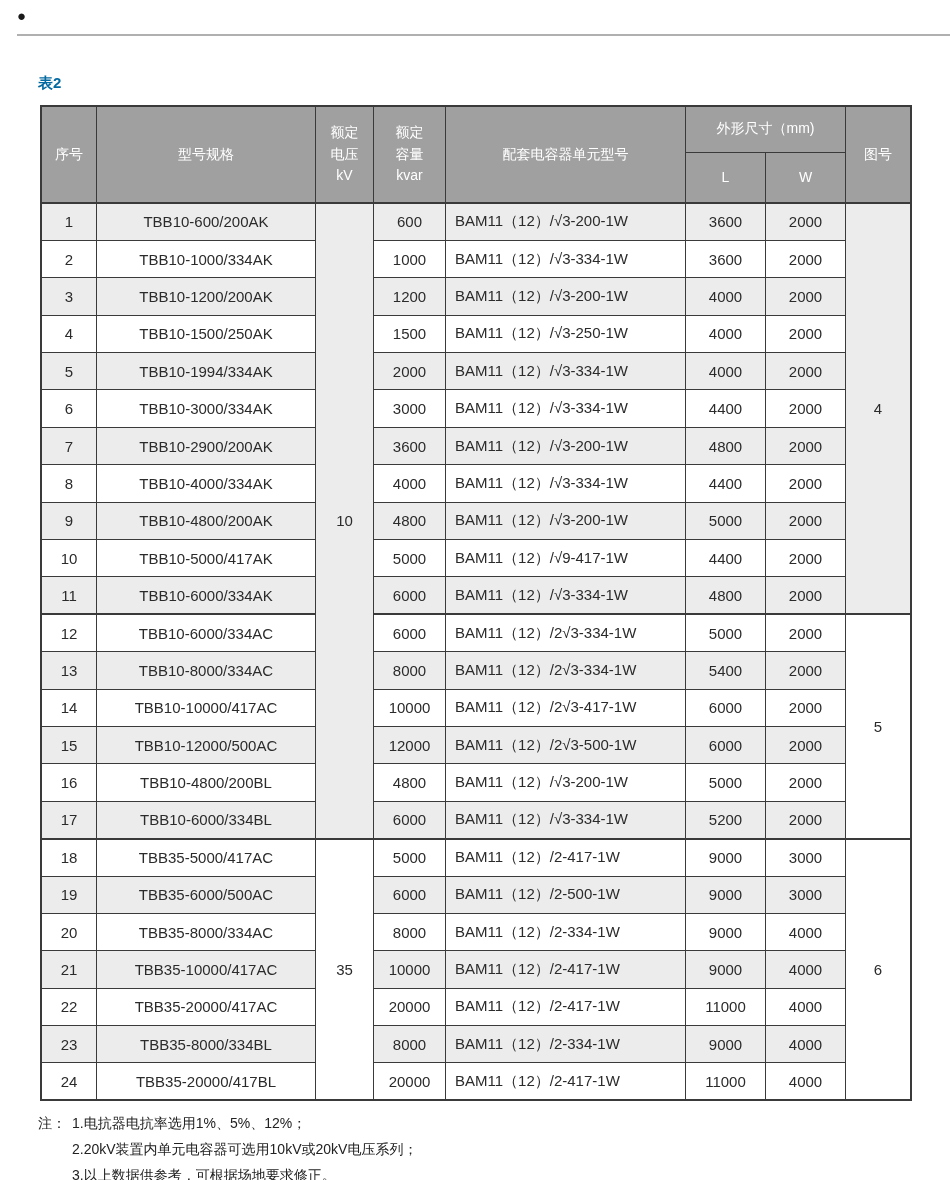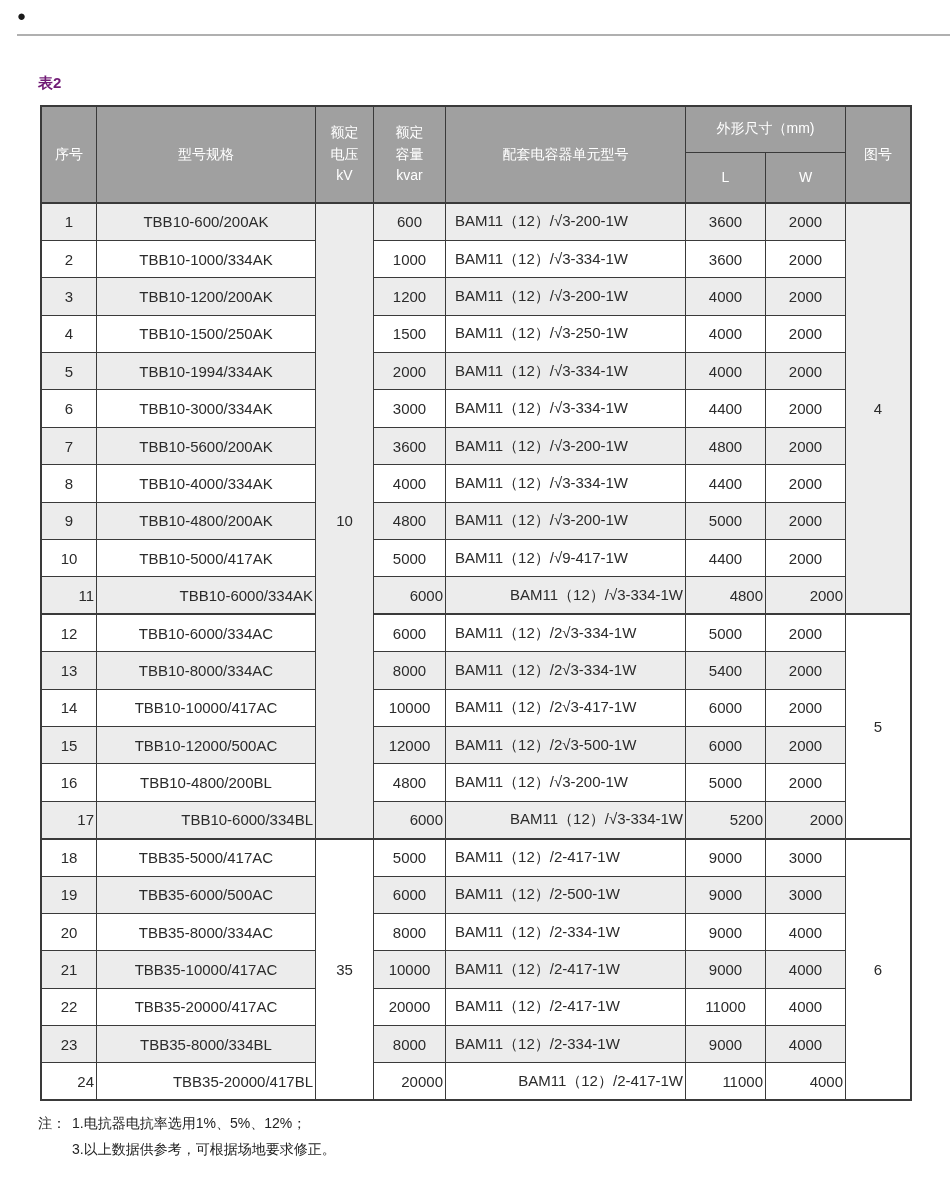--- a/index.html
+++ b/index.html
@@ -15,21 +15,21 @@
     font-size:19px;font-weight:bold;color:#1a1a1a;letter-spacing:.5px;
   }
   .bullet{font-size:15px;line-height:1;}
   .title-rule{
     position:absolute;left:17px;right:0;top:34px;height:2px;
     background:#b0b0b0;
   }
   
   .table-label{
     position:absolute;left:38px;top:74px;
-    font-size:15px;font-weight:bold;color:#701a75;
+    font-size:15px;font-weight:bold;color:#0369a1;
   }
   
   table.spec{
     position:absolute;left:40px;top:105px;
     border-collapse:collapse;table-layout:fixed;
     width:872px;
     font-size:15px;
   }
   table.spec{border:2px solid #3a3a3a;}
   .spec th,.spec td{
@@ -41,21 +41,21 @@
     background:#a0a0a0;color:#ffffff;font-weight:normal;
     font-size:14px;
   }
   .spec thead tr.h1{height:46px;}
   .spec thead tr.h2{height:51px;}
   .spec thead{border-bottom:2px solid #3a3a3a;}
   .pre{white-space:pre-line !important;line-height:1.55;}
   .spec tbody tr{height:37.4px;}
   .spec tbody tr.alt td{background:#ececec;}
   .spec tbody td.merged{background:#ffffff;border-bottom-width:2px;}
-  .spec tbody tr.group-end td{border-bottom-width:2px;text-align:right;}
+  .spec tbody tr.group-end td{border-bottom-width:2px;}
   .spec td.cell-unit-model{text-align:left;padding-left:9px;}
   
   .w-no{width:50px;} .w-model{width:214px;} .w-volt{width:53px;}
   .w-cap{width:67px;} .w-unit{width:235px;} .w-l{width:97px;}
   .w-w{width:96px;} .w-fig{width:60px;}
   
   .notes{
     position:absolute;left:38px;top:1110px;width:880px;
     font-size:14px;color:#222222;line-height:26px;
   }
@@ -139,21 +139,21 @@
       <tr>
         <td>6</td>
         <td>TBB10-3000/334AK</td>
         <td>3000</td>
         <td class="cell-unit-model">BAM11（12）/√3-334-1W</td>
         <td>4400</td>
         <td>2000</td>
       </tr>
       <tr class="alt">
         <td>7</td>
-        <td>TBB10-5600/200AK</td>
+        <td>TBB10-2900/200AK</td>
         <td>3600</td>
         <td class="cell-unit-model">BAM11（12）/√3-200-1W</td>
         <td>4800</td>
         <td>2000</td>
       </tr>
       <tr>
         <td>8</td>
         <td>TBB10-4000/334AK</td>
         <td>4000</td>
         <td class="cell-unit-model">BAM11（12）/√3-334-1W</td>
@@ -289,14 +289,15 @@
         <td>20000</td>
         <td class="cell-unit-model">BAM11（12）/2-417-1W</td>
         <td>11000</td>
         <td>4000</td>
       </tr>
     </tbody>
 </table>
 
 <div class="notes">
   <span class="line"><span class="prefix">注：</span><span>1.电抗器电抗率选用1%、5%、12%；</span></span>
+  <span class="line"><span class="indent">2.20kV装置内单元电容器可选用10kV或20kV电压系列；</span></span>
   <span class="line"><span class="indent">3.以上数据供参考，可根据场地要求修正。</span></span>
 </div>
 
 </body></html>

